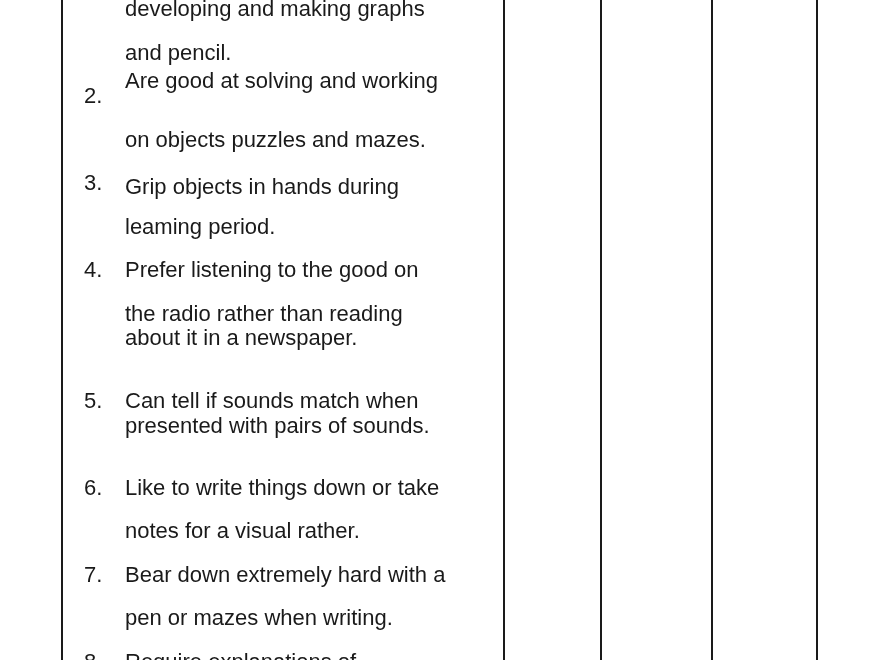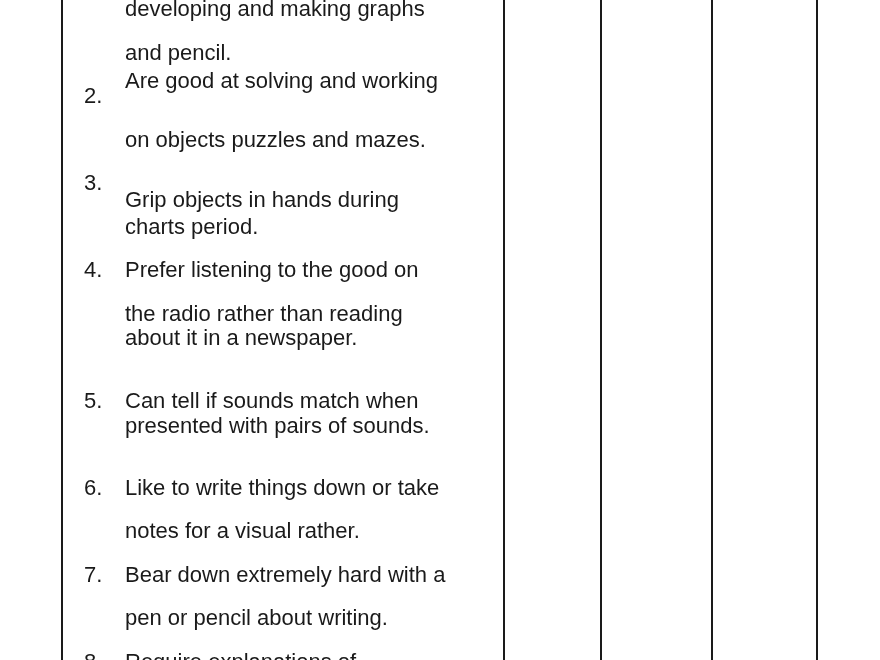--- a/index.html
+++ b/index.html
@@ -23,35 +23,35 @@
 <div class="list">
 
   <div class="line txt" style="top:-2px">developing and making graphs</div>
   <div class="line txt" style="top:42px">and pencil.</div>
 
   <div class="num" style="top:85px">2.</div>
   <div class="line txt" style="top:70px">Are good at solving and working</div>
   <div class="line txt" style="top:129px">on objects puzzles and mazes.</div>
 
   <div class="num" style="top:172px">3.</div>
-  <div class="line txt" style="top:189px">Grip objects in hands during</div>
-  <div class="line txt" style="top:216px">charts period.</div>
+  <div class="line txt" style="top:176px">Grip objects in hands during</div>
+  <div class="line txt" style="top:216px">leaming period.</div>
 
   <div class="num" style="top:259px">4.</div>
   <div class="line txt" style="top:259px">Prefer listening to the good on</div>
   <div class="line txt" style="top:303px">the radio rather than reading</div>
   <div class="line txt" style="top:327px">about it in a newspaper.</div>
 
   <div class="num" style="top:390px">5.</div>
   <div class="line txt" style="top:390px">Can tell if sounds match when</div>
   <div class="line txt" style="top:415px">presented with pairs of sounds.</div>
 
   <div class="num" style="top:477px">6.</div>
   <div class="line txt" style="top:477px">Like to write things down or take</div>
   <div class="line txt" style="top:520px">notes for a visual rather.</div>
 
   <div class="num" style="top:564px">7.</div>
   <div class="line txt" style="top:564px">Bear down extremely hard with a</div>
-  <div class="line txt" style="top:607px">pen or pencil about writing.</div>
+  <div class="line txt" style="top:607px">pen or mazes when writing.</div>
 
   <div class="num" style="top:651px">8.</div>
   <div class="line txt" style="top:651px">Require explanations of</div>
 </div>
 
 </body></html>

